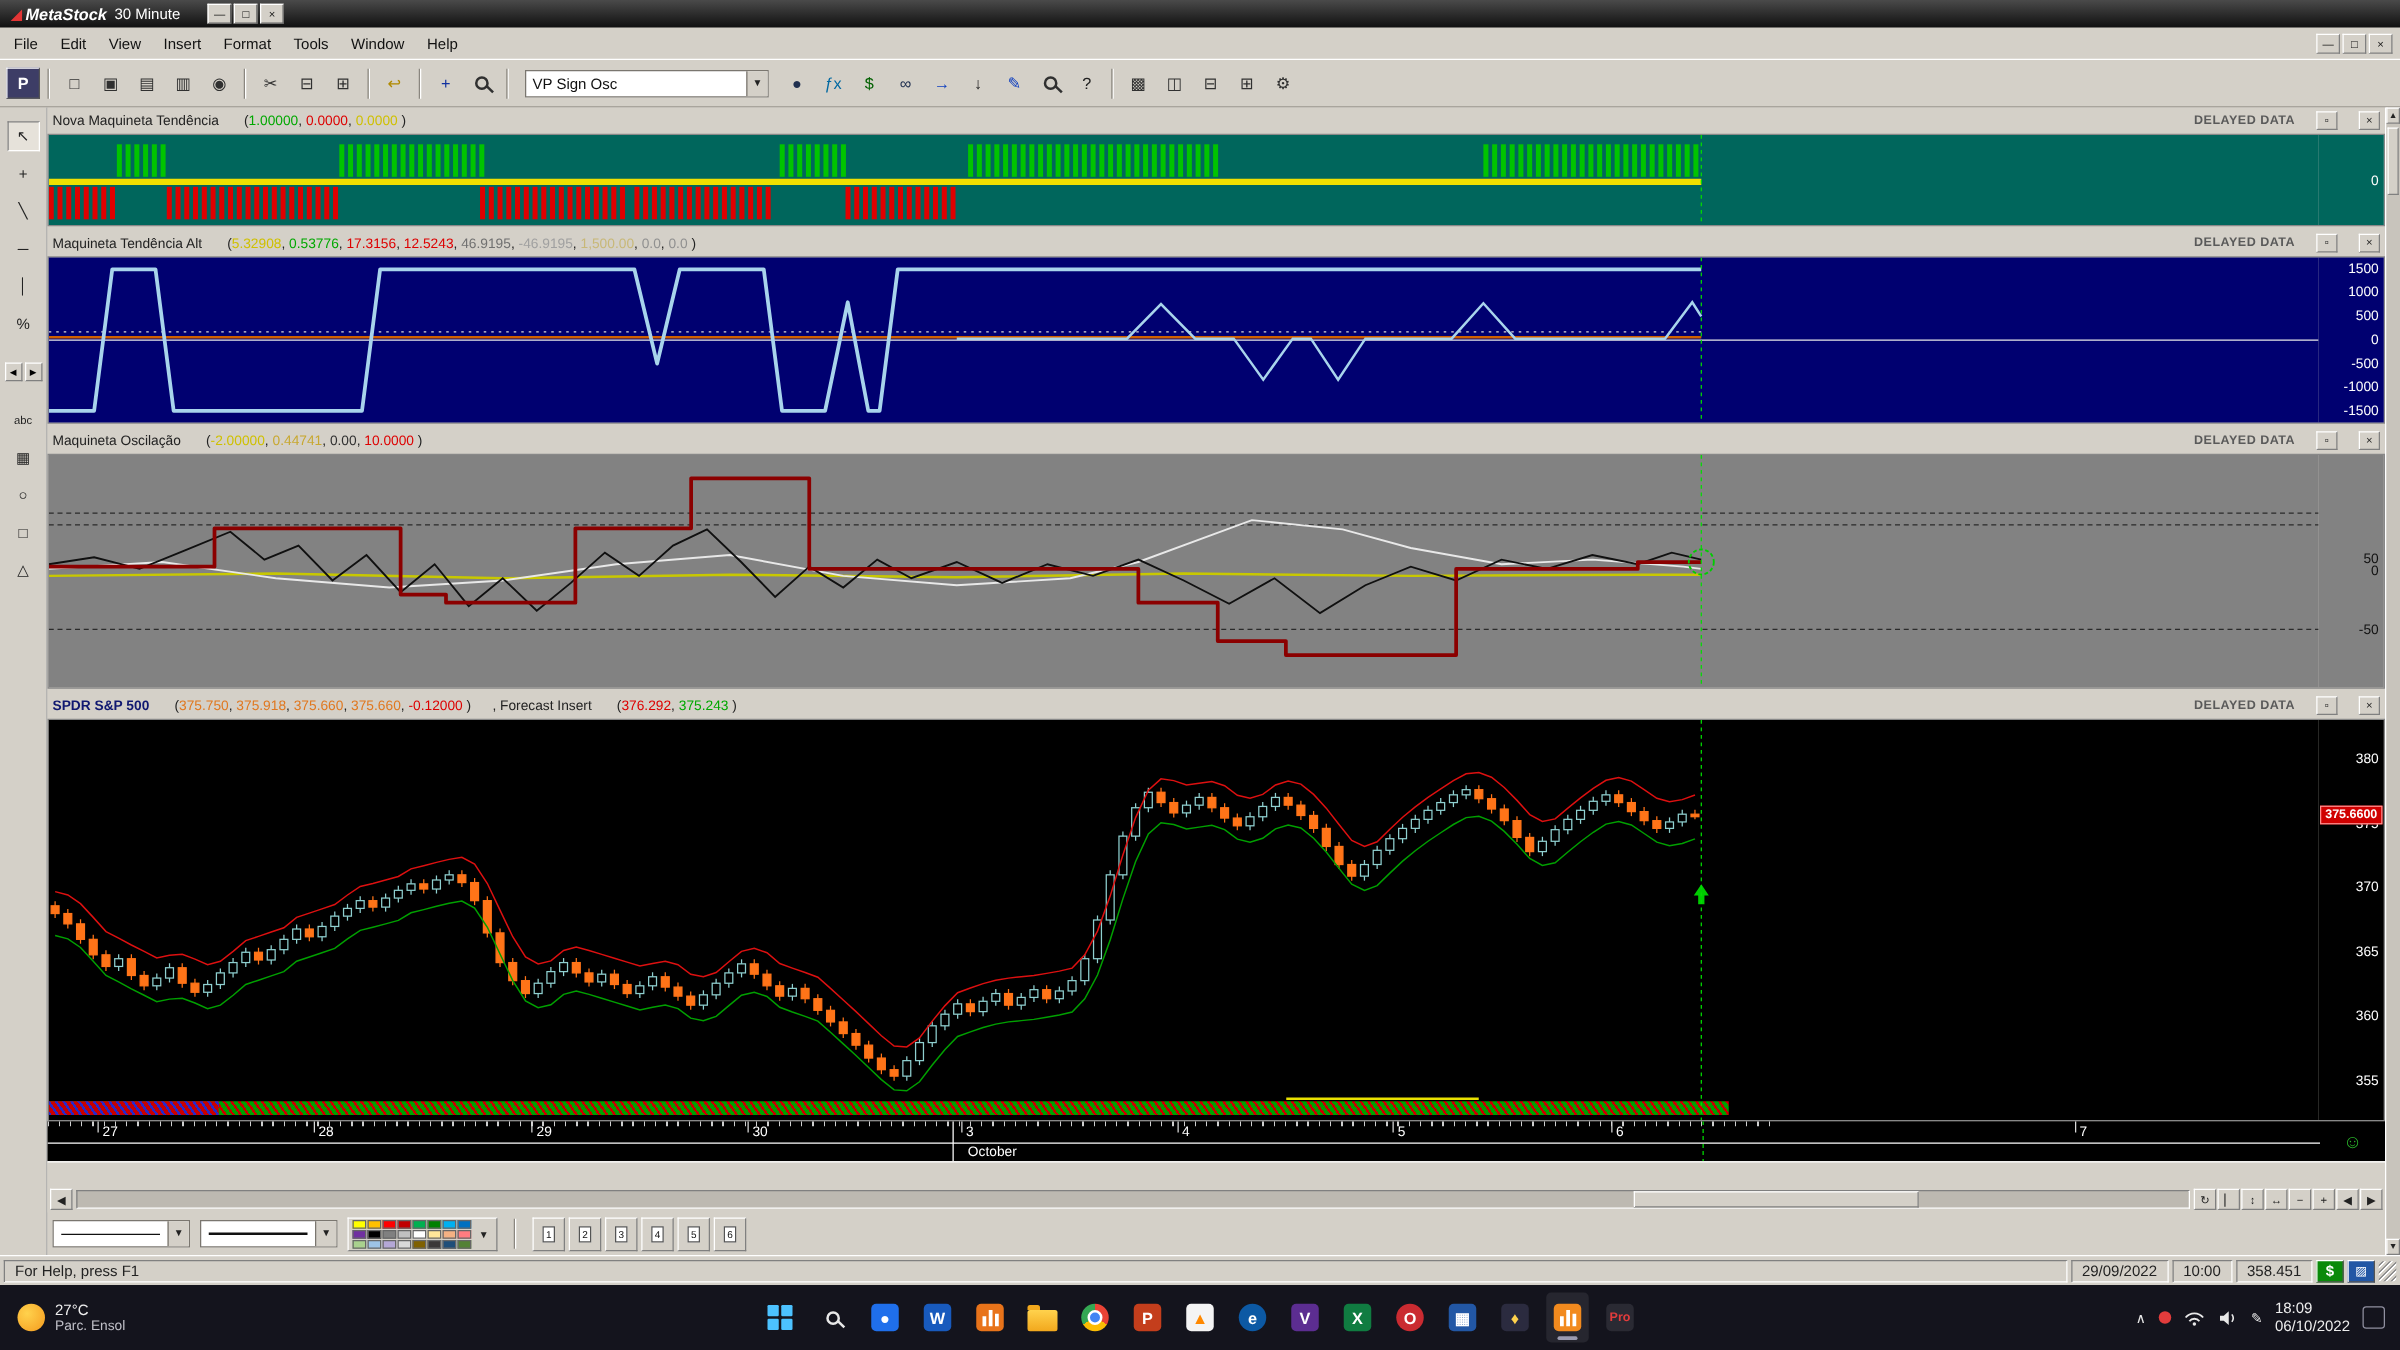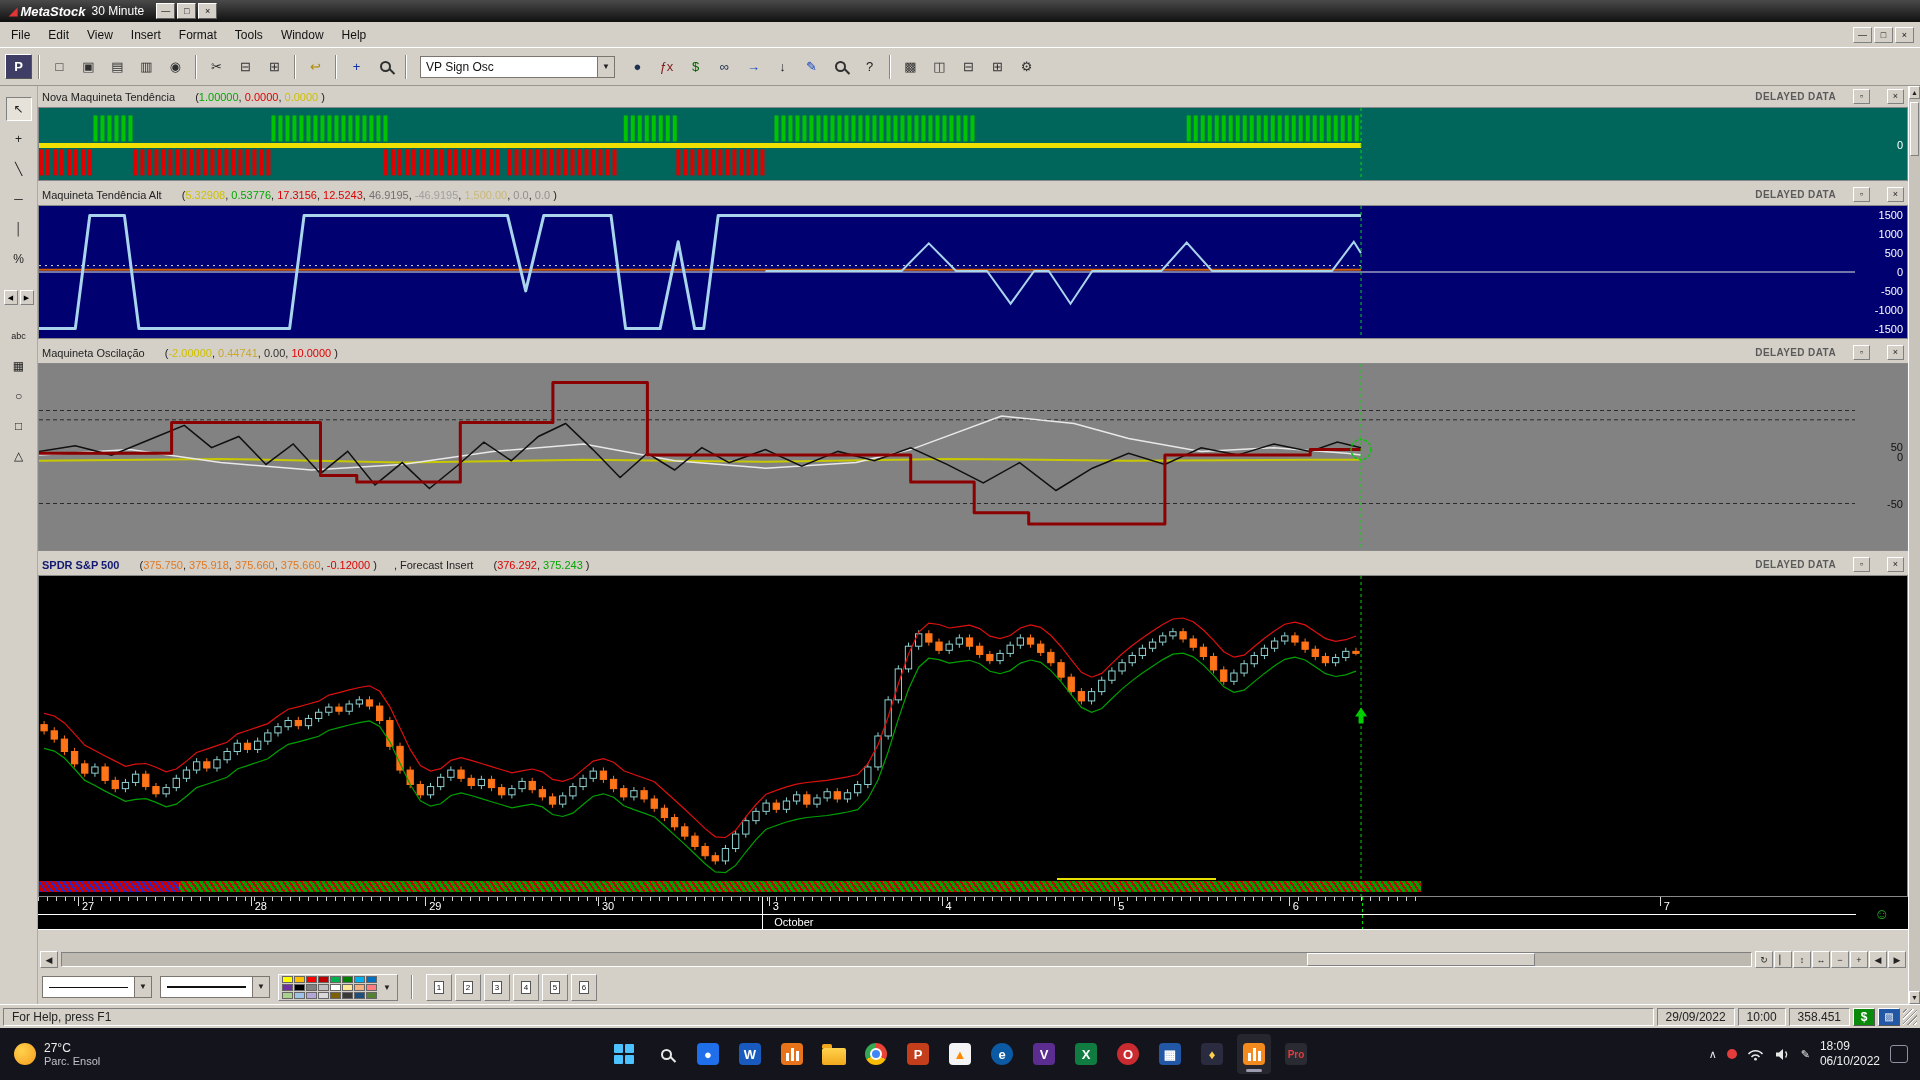--- a/index.html
+++ b/index.html
@@ -3,21 +3,21 @@
 <meta charset="utf-8">
 <style>
 *{margin:0;padding:0;box-sizing:border-box;font-family:"Liberation Sans",sans-serif}
 html,body{width:1920px;height:1080px;overflow:hidden}
 .screen{width:1920px;height:1080px;display:flex;flex-direction:column;background:#d4d0c8}
 
 .titlebar{height:22px;background:linear-gradient(#4a4a4a,#101010);display:flex;align-items:center;color:#fff;padding:0 3px;flex:0 0 auto}
 .logo{display:flex;align-items:center;gap:3px;font-size:13px;font-weight:bold;font-style:italic;padding:0 6px}
 .logo-swoosh{color:#e23535;font-size:11px;font-style:normal}
 .tb-title{flex:1;text-align:center;font-size:12px;white-space:pre;overflow:hidden}
-.tb-interval{font-size:12px;margin-right:10px}
+.tb-interval{font-size:12px;margin-right:20px}
 .winbtn{width:19px;height:16px;margin-left:2px;background:#d4d0c8;border:1px solid;border-color:#fff #606060 #606060 #fff;color:#111;font-size:9px;line-height:14px;text-align:center}
 
 .menubar{height:26px;display:flex;align-items:center;font-size:12px;color:#111;padding:0 2px;border-bottom:1px solid #fff;flex:0 0 auto}
 .menu-item{padding:4px 9px}
 .mdi{margin-left:auto;display:flex;margin-right:4px}
 .mdi .winbtn{border-color:#fff #808080 #808080 #fff}
 
 .toolbar{height:38px;display:flex;align-items:center;padding:0 4px;border-bottom:1px solid #9a968f;flex:0 0 auto}
 .tgroup{display:flex;align-items:center}
 .tbtn{width:27px;height:25px;display:flex;align-items:center;justify-content:center;font-size:13px;color:#303030;background:#d4d0c8;margin:0 1px;border:1px solid #d4d0c8}
@@ -169,21 +169,21 @@
           <span class="icon-mag dark"></span>
         </div>
       </div>
     <div class="tsep"></div>
     <div class="combo">
       <span class="combo-text">VP Sign Osc</span>
       <span class="combo-btn">▼</span>
     </div>
     <div class="tgroup" id="tb-right">
         <div class="tbtn" style="color: rgb(32, 48, 80);">●</div>
-        <div class="tbtn" style="color: #7f1d1d;">ƒx</div>
+        <div class="tbtn" style="color: #0369a1;">ƒx</div>
         <div class="tbtn" style="color: rgb(0, 96, 0);">$</div>
         <div class="tbtn" style="color: rgb(32, 48, 80);">∞</div>
         <div class="tbtn" style="color: rgb(16, 64, 192);">→</div>
         <div class="tbtn" style="color: rgb(32, 32, 32);">↓</div>
         <div class="tbtn" style="color: rgb(16, 64, 192);">✎</div>
         <div class="tbtn">
           <span class="icon-mag dark"></span>
         </div>
         <div class="tbtn" style="color: rgb(32, 32, 32);">?</div>
         <div class="tsep"></div>
@@ -730,20 +730,29 @@
               <line x1="1306.7936000000002" y1="71.74193548387085" x2="1306.7936000000002" y2="85.16129032258064" stroke="#8fd0d0" stroke-width="1"></line>
               <rect x="1303.6410240000002" y="75.35483870967754" width="6.3051520000000005" height="6.193548387096413" fill="#000" stroke="#8fd0d0" stroke-width="1"></rect>
               <line x1="1316.9632000000001" y1="71.74193548387085" x2="1316.9632000000001" y2="79.3806451612903" stroke="#ff7418" stroke-width="1"></line>
               <rect x="1313.8106240000002" y="75.35483870967754" width="6.3051520000000005" height="2" fill="#ff7418" stroke="#ff7418" stroke-width="1"></rect>
               <polyline points="5.1,137.3 15.3,140.0 25.4,146.9 35.6,157.9 45.8,169.3 55.9,174.5 66.1,180.0 76.3,185.1 86.4,190.3 96.6,188.2 106.8,187.5 117.0,191.3 127.1,195.8 137.3,193.0 147.5,185.1 157.6,176.5 167.8,173.1 178.0,169.6 188.1,166.2 198.3,157.9 208.5,154.5 218.6,151.1 228.8,147.6 239.0,140.0 249.2,133.2 259.3,130.8 269.5,128.0 279.7,125.2 289.8,119.1 300.0,116.6 310.2,113.9 320.3,111.5 330.5,109.8 340.7,115.3 350.9,130.8 361.0,152.1 371.2,173.4 381.4,189.6 391.5,195.1 401.7,192.7 411.9,184.4 422.0,181.7 432.2,184.4 442.4,187.5 452.5,190.6 462.7,193.7 472.9,196.8 483.1,194.8 493.2,193.0 503.4,195.8 513.6,203.4 523.7,205.4 533.9,202.0 544.1,193.4 554.2,185.1 564.4,182.7 574.6,186.2 584.8,194.8 594.9,198.5 605.1,202.0 615.3,205.8 625.4,214.7 635.6,224.0 645.8,233.3 655.9,242.9 666.1,252.6 676.3,260.8 686.4,261.5 696.6,254.3 706.8,240.9 717.0,228.5 727.1,218.2 737.3,214.4 747.5,210.9 757.6,208.2 767.8,206.5 778.0,205.4 788.1,204.4 798.3,202.7 808.5,200.9 818.7,198.5 828.8,187.9 839.0,168.9 849.2,140.7 859.3,108.0 869.5,78.1 879.7,56.1 889.8,47.1 900.0,48.5 910.2,52.0 920.3,50.6 930.5,49.2 940.7,52.6 950.9,60.2 961.0,62.6 971.2,59.5 981.4,52.0 991.5,48.9 1001.7,51.3 1011.9,59.5 1022.0,70.5 1032.2,83.6 1042.4,96.3 1052.6,101.2 1062.7,97.4 1072.9,87.4 1083.1,77.8 1093.2,69.5 1103.4,61.9 1113.6,55.1 1123.7,48.5 1133.9,43.0 1144.1,42.0 1154.2,45.8 1164.4,54.0 1174.6,64.3 1184.8,75.7 1194.9,81.2 1205.1,79.1 1215.3,70.5 1225.4,62.3 1235.6,54.7 1245.8,48.2 1255.9,46.1 1266.1,48.9 1276.3,55.7 1286.5,62.6 1296.6,65.4 1306.8,63.7 1317.0,60.0" fill="none" stroke="#dd1010" stroke-width="1.2"></polyline>
               <polyline points="5.1,172.4 15.3,175.1 25.4,182.0 35.6,193.0 45.8,204.4 55.9,209.5 66.1,215.1 76.3,220.2 86.4,225.4 96.6,223.3 106.8,222.6 117.0,226.4 127.1,230.9 137.3,228.1 147.5,220.2 157.6,211.6 167.8,208.2 178.0,204.7 188.1,201.3 198.3,193.0 208.5,189.6 218.6,186.2 228.8,182.7 239.0,175.1 249.2,168.3 259.3,165.8 269.5,163.1 279.7,160.3 289.8,154.2 300.0,151.7 310.2,149.0 320.3,146.6 330.5,144.9 340.7,150.4 350.9,165.8 361.0,187.2 371.2,208.5 381.4,224.7 391.5,230.2 401.7,227.8 411.9,219.5 422.0,216.8 432.2,219.5 442.4,222.6 452.5,225.7 462.7,228.8 472.9,231.9 483.1,229.8 493.2,228.1 503.4,230.9 513.6,238.5 523.7,240.5 533.9,237.1 544.1,228.5 554.2,220.2 564.4,217.8 574.6,221.2 584.8,229.8 594.9,233.6 605.1,237.1 615.3,240.9 625.4,249.8 635.6,259.1 645.8,268.4 655.9,278.0 666.1,287.7 676.3,295.9 686.4,296.6 696.6,289.4 706.8,276.0 717.0,263.6 727.1,253.2 737.3,249.5 747.5,246.0 757.6,243.3 767.8,241.5 778.0,240.5 788.1,239.5 798.3,237.8 808.5,236.0 818.7,233.6 828.8,223.0 839.0,204.0 849.2,175.8 859.3,143.1 869.5,113.2 879.7,91.2 889.8,82.2 900.0,83.6 910.2,87.1 920.3,85.7 930.5,84.3 940.7,87.7 950.9,95.3 961.0,97.7 971.2,94.6 981.4,87.1 991.5,84.0 1001.7,86.4 1011.9,94.6 1022.0,105.6 1032.2,118.7 1042.4,131.4 1052.6,136.3 1062.7,132.5 1072.9,122.5 1083.1,112.9 1093.2,104.6 1103.4,97.0 1113.6,90.2 1123.7,83.6 1133.9,78.1 1144.1,77.1 1154.2,80.9 1164.4,89.1 1174.6,99.4 1184.8,110.8 1194.9,116.3 1205.1,114.2 1215.3,105.6 1225.4,97.4 1235.6,89.8 1245.8,83.3 1255.9,81.2 1266.1,84.0 1276.3,90.8 1286.5,97.7 1296.6,100.5 1306.8,98.8 1317.0,95.1" fill="none" stroke="#00a000" stroke-width="1.2"></polyline>
               <path d="M1322.048 131.4516129032259 L1328.048 140.4516129032259 L1324.548 140.4516129032259 L1324.548 147.4516129032259 L1319.548 147.4516129032259 L1319.548 140.4516129032259 L1316.048 140.4516129032259 Z" fill="#00cc00"></path>
               <line x1="1322.048" y1="0" x2="1322.048" y2="320" stroke="#00dd00" stroke-width="1" stroke-dasharray="3,3"></line>
             </svg>
           </div>
+        <div class="scale sc-price">
+            <span class="tick" style="top: 30.9677px;">380</span>
+            <span class="tick" style="top: 82.5806px;">375</span>
+            <span class="tick" style="top: 134.194px;">370</span>
+            <span class="tick" style="top: 185.806px;">365</span>
+            <span class="tick" style="top: 237.419px;">360</span>
+            <span class="tick" style="top: 289.032px;">355</span>
+            <div class="pricetag" style="top: 75.7677px;">375.6600</div>
+          </div>
       </div>
 
       <div class="dateaxis">
         <div class="axis-plot">
             <div class="axis-ticks" style="width: 76%;"></div>
             <div class="daytick" style="left: 2.2%;"></div>
             <span class="daylabel" style="left: calc(2.2% + 4px);">27</span>
             <div class="daytick" style="left: 11.7%;"></div>
             <span class="daylabel" style="left: calc(11.7% + 4px);">28</span>
             <div class="daytick" style="left: 21.3%;"></div>

